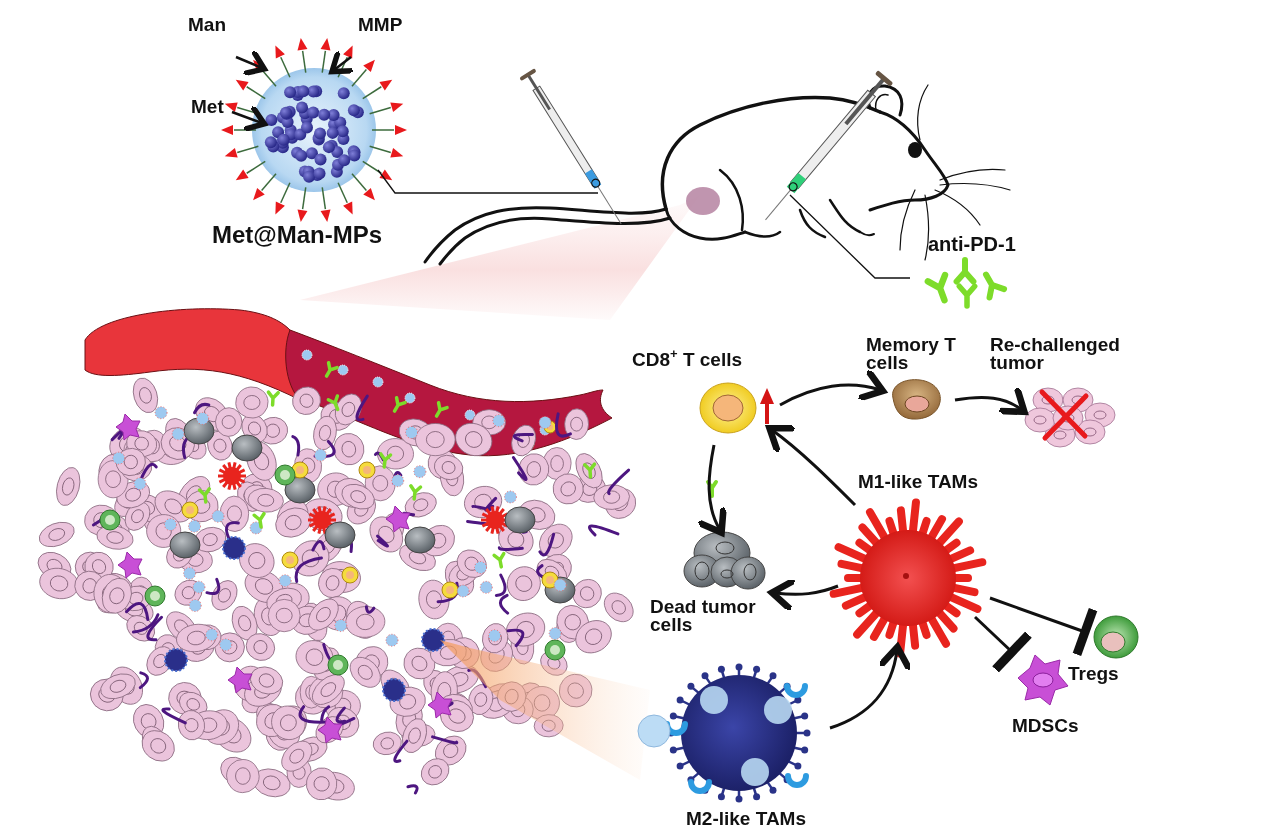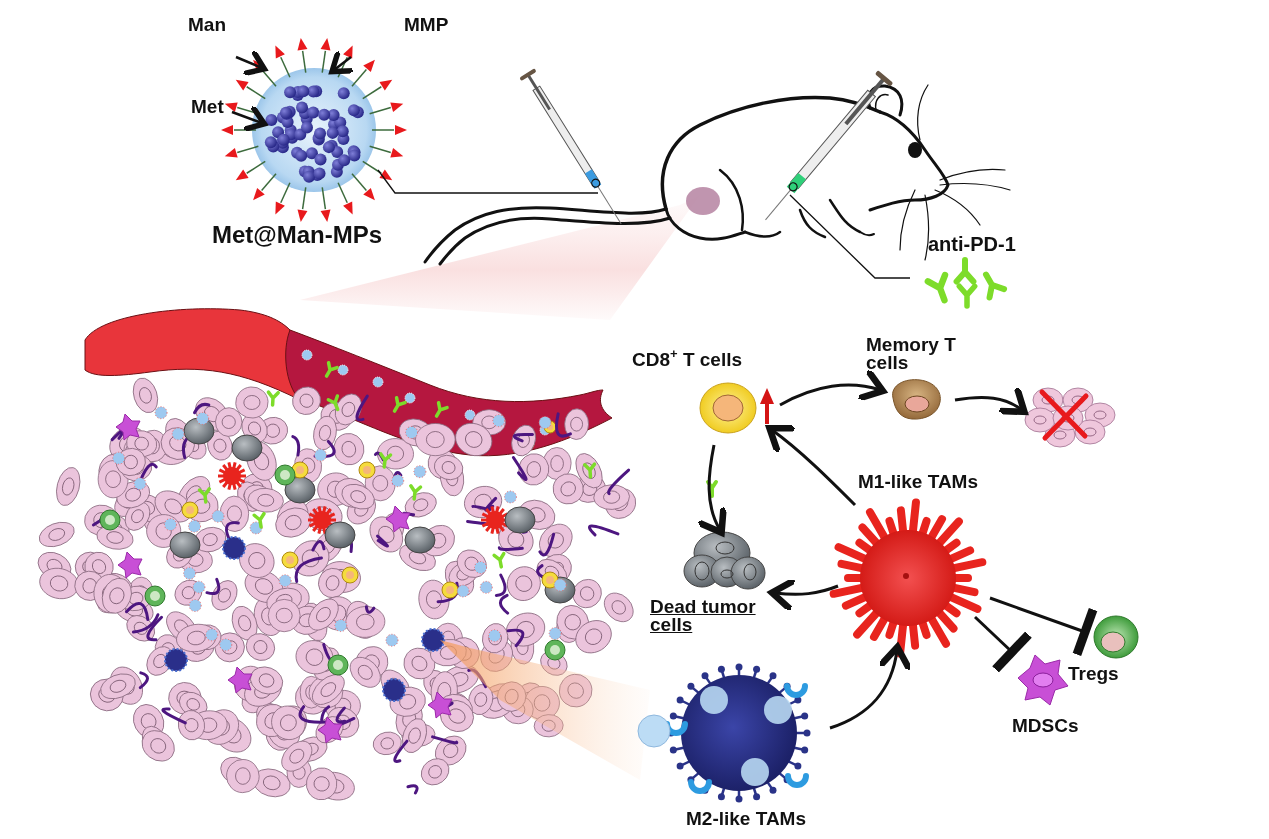--- a/index.html
+++ b/index.html
@@ -1059,31 +1059,35 @@
   <path d="M714,445 C708,475 705,505 720,530" fill="none" stroke="#111" stroke-width="3" marker-end="url(#ah)"></path>
   <path d="M855,505 C830,480 800,450 772,430" fill="none" stroke="#111" stroke-width="3" marker-end="url(#ah)"></path>
   <path d="M838,586 C818,594 800,596 775,593" fill="none" stroke="#111" stroke-width="3" marker-end="url(#ah)"></path>
   <path d="M830,728 C870,715 892,690 897,650" fill="none" stroke="#111" stroke-width="3" marker-end="url(#ah)"></path>
   <path d="M990,598 L1085,632" fill="none" stroke="#111" stroke-width="3" marker-end="url(#tbar)"></path>
   <path d="M975,617 L1012,652" fill="none" stroke="#111" stroke-width="3" marker-end="url(#tbar)"></path>
 </svg>
 
 
 <div class="lbl" style="left:188px;top:15px;">Man</div>
-<div class="lbl" style="left:358px;top:15px;margin-left:46px;">MMP</div>
+<div class="lbl" style="left:358px;top:15px;">MMP</div>
 <div class="lbl" style="left:191px;top:97px;">Met</div>
 <div class="lbl" style="left:212px;top:225px;font-size:24px;">Met@Man-MPs</div>
 <div class="lbl" style="left:928px;top:234px;font-size:20px;">anti-PD-1</div>
 
 <div class="lbl" style="left:632px;top:350px;"><span>CD8</span><sup>+</sup><span> T cells</span></div>
 <div class="lbl" style="left:866px;top:336px;line-height:18px;">
       <div>Memory T</div>
       <div>cells</div>
     </div>
+<div class="lbl" style="left:990px;top:336px;line-height:18px;">
+      <div>Re-challenged</div>
+      <div>tumor</div>
+    </div>
 <div class="lbl" style="left:858px;top:472px;">M1-like TAMs</div>
-<div class="lbl" style="left:650px;top:598px;line-height:18px;text-decoration:underline;">
+<div class="lbl" style="left:650px;top:598px;line-height:18px;">
       <div>Dead tumor</div>
       <div>cells</div>
     </div>
 <div class="lbl" style="left:1068px;top:664px;">Tregs</div>
 <div class="lbl" style="left:1012px;top:716px;text-align:center;">MDSCs</div>
 <div class="lbl" style="left:686px;top:809px;">M2-like TAMs</div>
 </div>
 
 </body></html>

